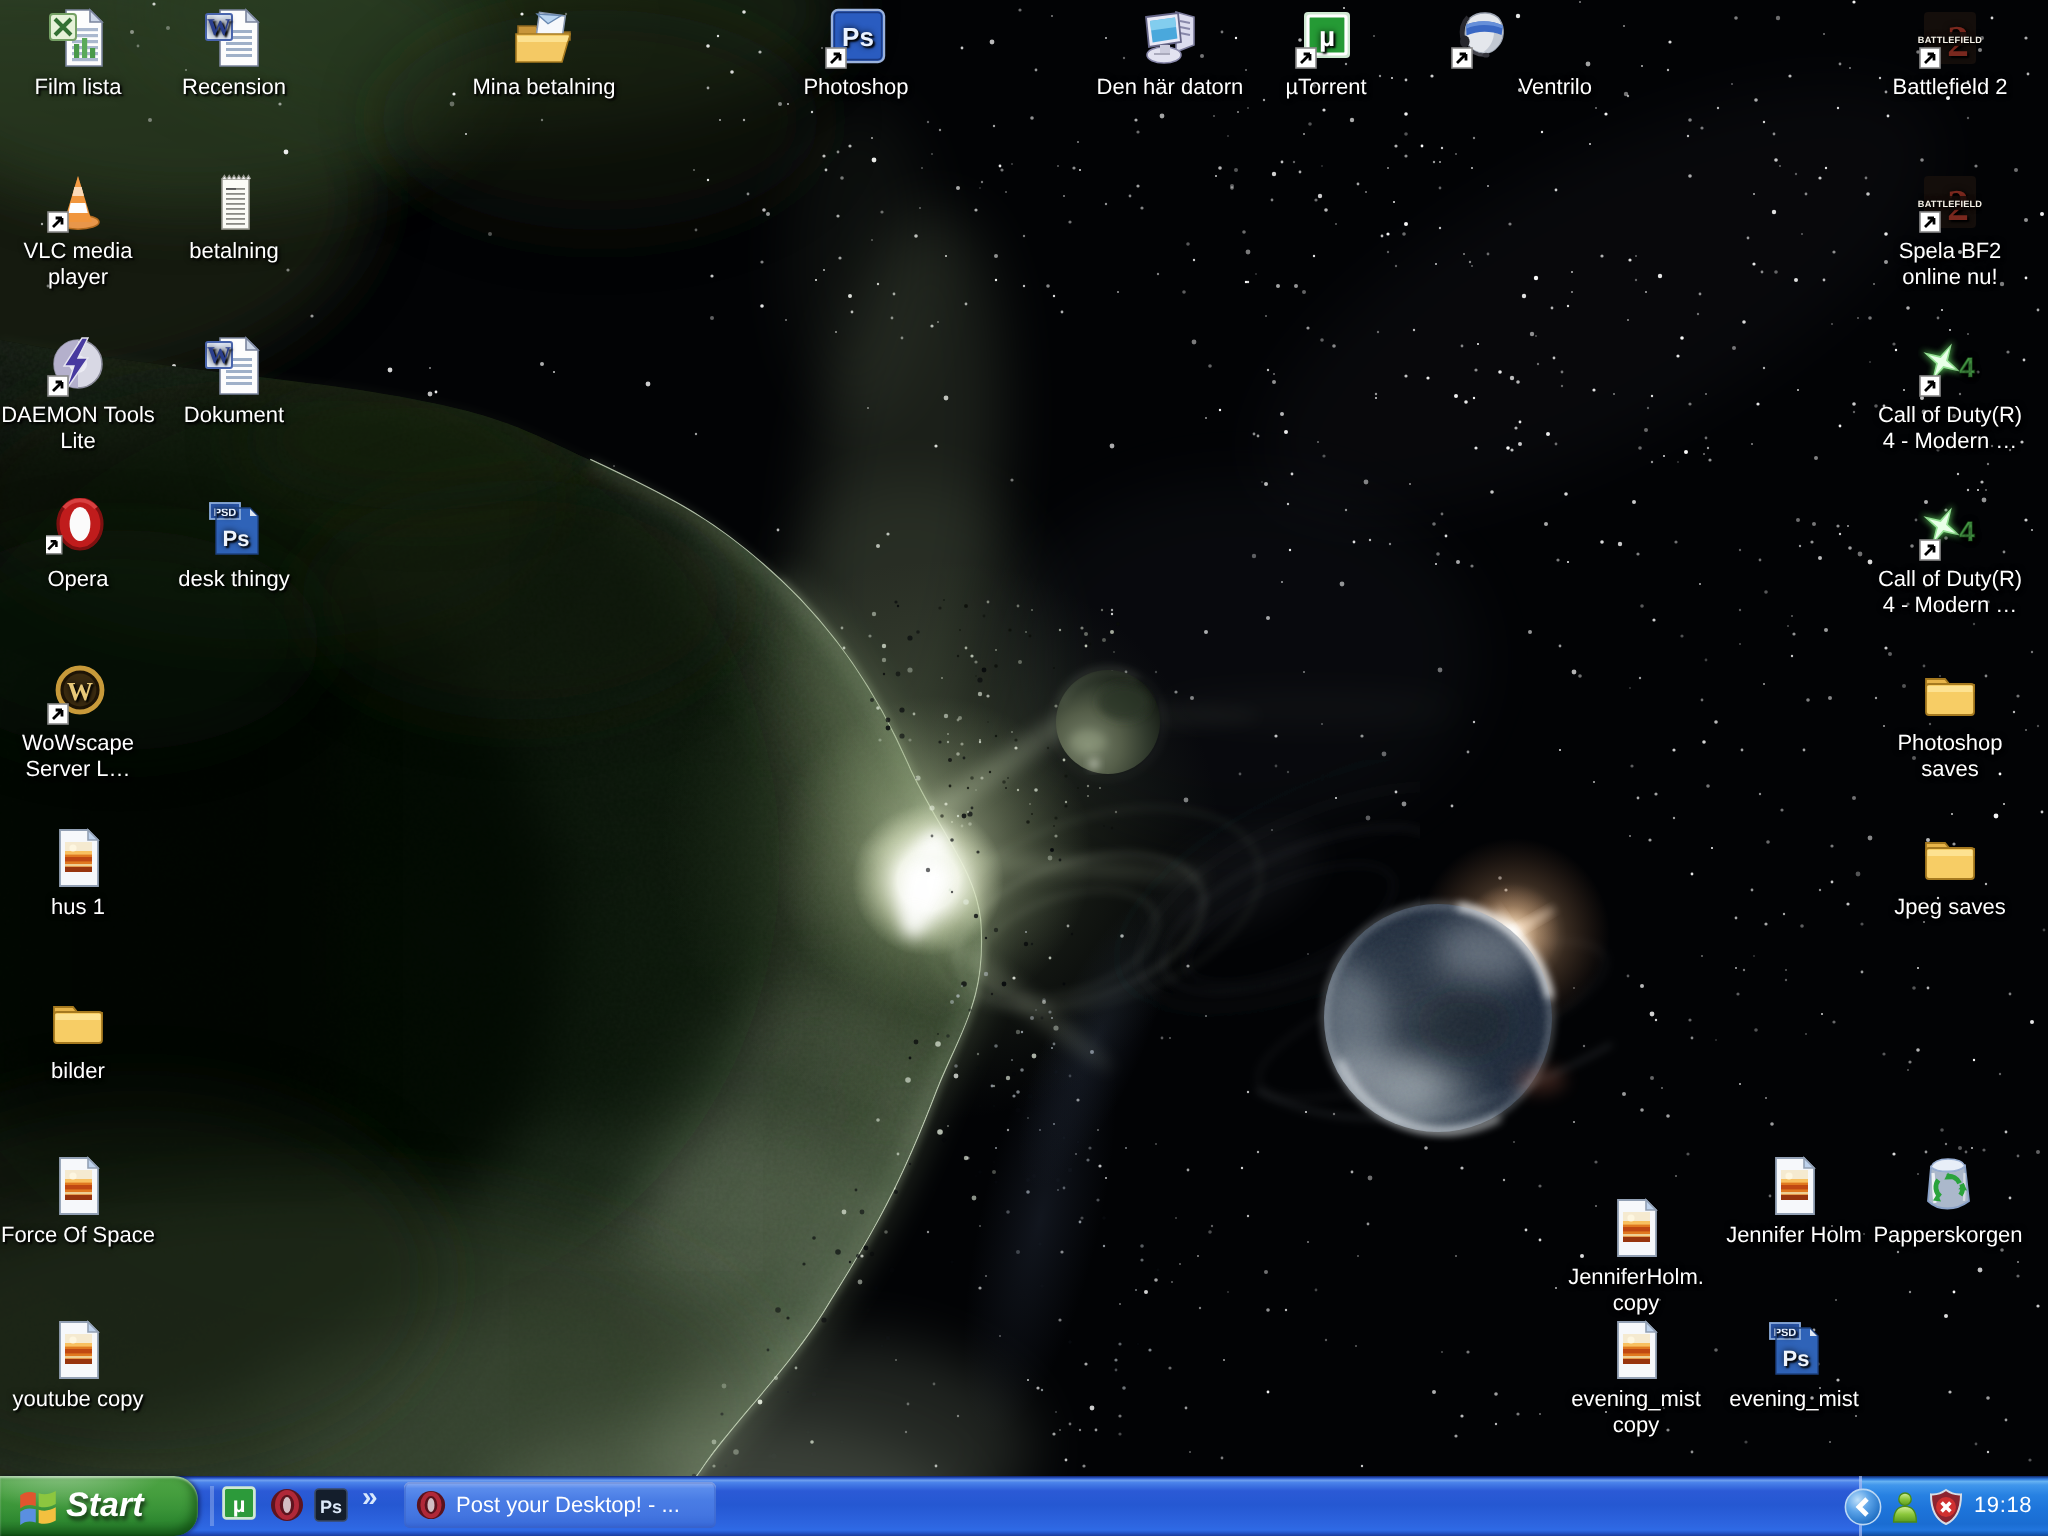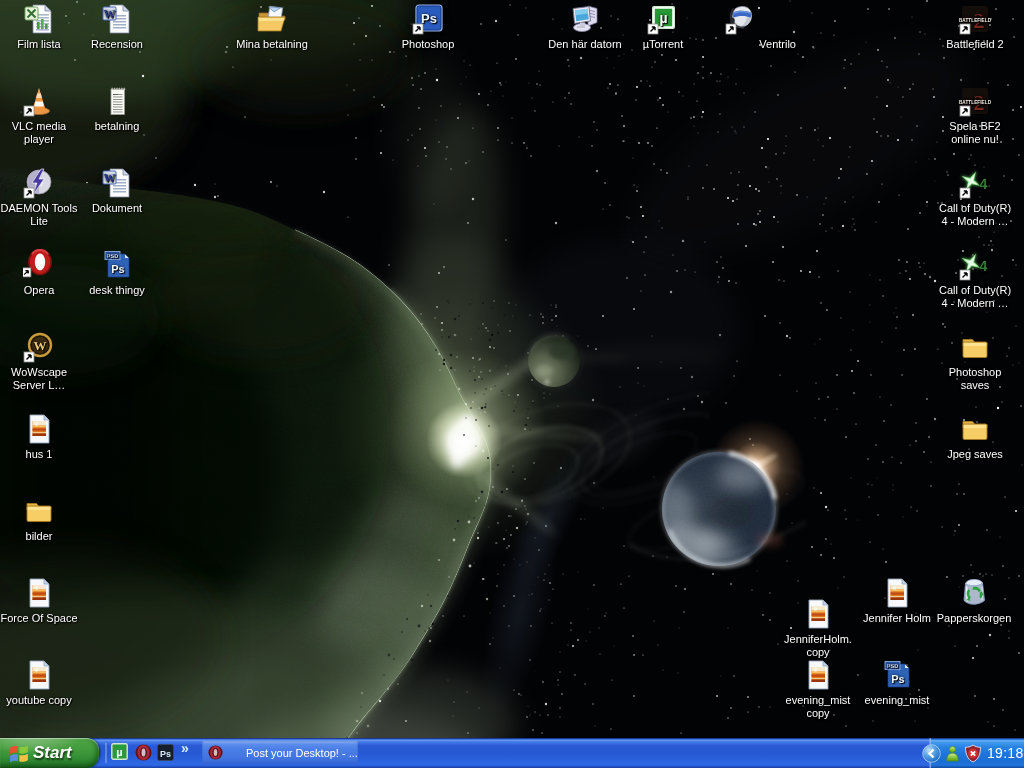--- a/index.html
+++ b/index.html
@@ -15,26 +15,26 @@
  box-shadow:inset 0 1px 1px rgba(255,255,255,.5),inset -3px -2px 5px rgba(0,45,0,.45),1px 0 2px rgba(0,0,40,.5);
  display:flex;align-items:center;}
 #start .stxt{color:#fff;font-size:17px;font-weight:bold;font-style:italic;margin-left:4px;
  text-shadow:1px 2px 2px rgba(0,0,0,.65);}
 .qlsep{position:absolute;left:105px;top:743px;width:1.5px;height:20px;z-index:6;
  background:rgba(210,225,250,.32);}
 #taskbtn{position:absolute;left:202px;top:741px;width:156px;height:23px;z-index:6;border-radius:3px;
  background:linear-gradient(to bottom,#8fb0f4 0%,#5a8cec 14%,#4a7de5 38%,#4476e1 70%,#3c6edb 88%,#325fce 100%);
  box-shadow:inset 0 0 0 1px rgba(60,100,200,.5), inset 0 1px 0 rgba(255,255,255,.4);
  display:flex;align-items:center;color:#fff;font-size:11px;}
-#taskbtn span{margin-left:23px;white-space:nowrap;overflow:hidden;}
+#taskbtn span{margin-left:5px;white-space:nowrap;overflow:hidden;}
 #tray{position:absolute;left:931px;top:738px;width:93px;height:30px;z-index:6;
  background:linear-gradient(to bottom,#0d2468 0%,#2e7ade 5%,#66b2f2 9%,#4197ec 15%,#2781e2 32%,#1d74da 55%,#1a6dd2 80%,#2175dd 90%,#155bb8 96%,#124a9c 100%);
  box-shadow:-1.5px 0 0 rgba(200,220,250,.55);
  display:flex;align-items:center;}
-#clock{color:#fff;font-size:14px;margin-left:5px;letter-spacing:0.3px;}
+#clock{color:#fff;font-size:11px;margin-left:5px;letter-spacing:0.3px;}
 </style></head>
 <body>
 
 <svg id="wall" width="1024" height="768" viewBox="0 0 1024 768">
 <defs>
 <radialGradient id="gTLneb" cx="35%" cy="30%" r="75%">
  <stop offset="0%" stop-color="#31442a" stop-opacity="0.95"></stop>
  <stop offset="45%" stop-color="#243420" stop-opacity="0.85"></stop>
  <stop offset="100%" stop-color="#101808" stop-opacity="0"></stop>
 </radialGradient>

